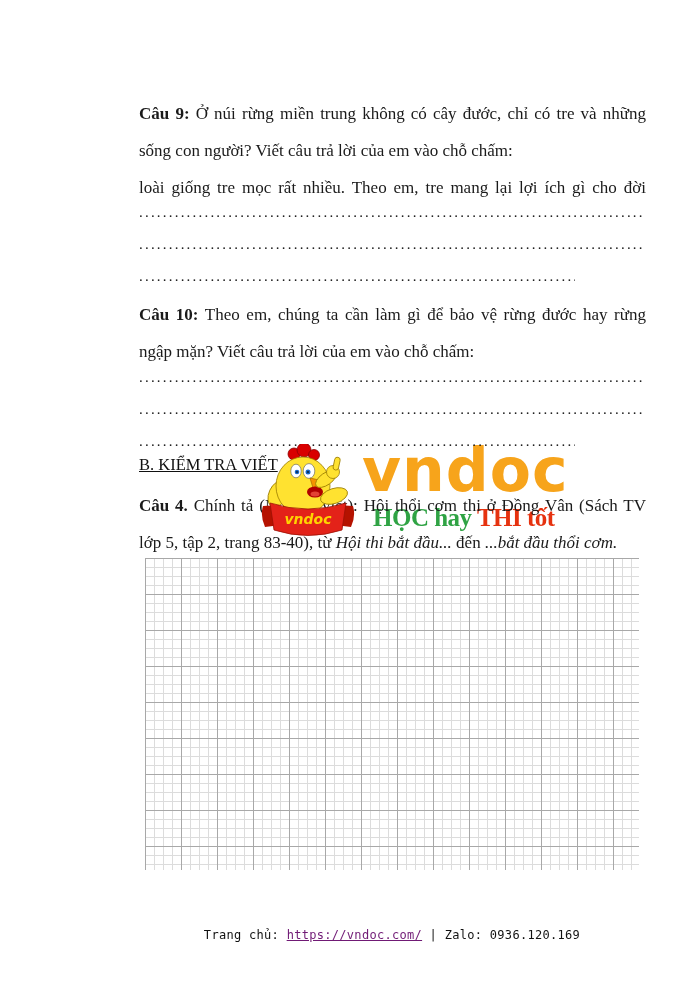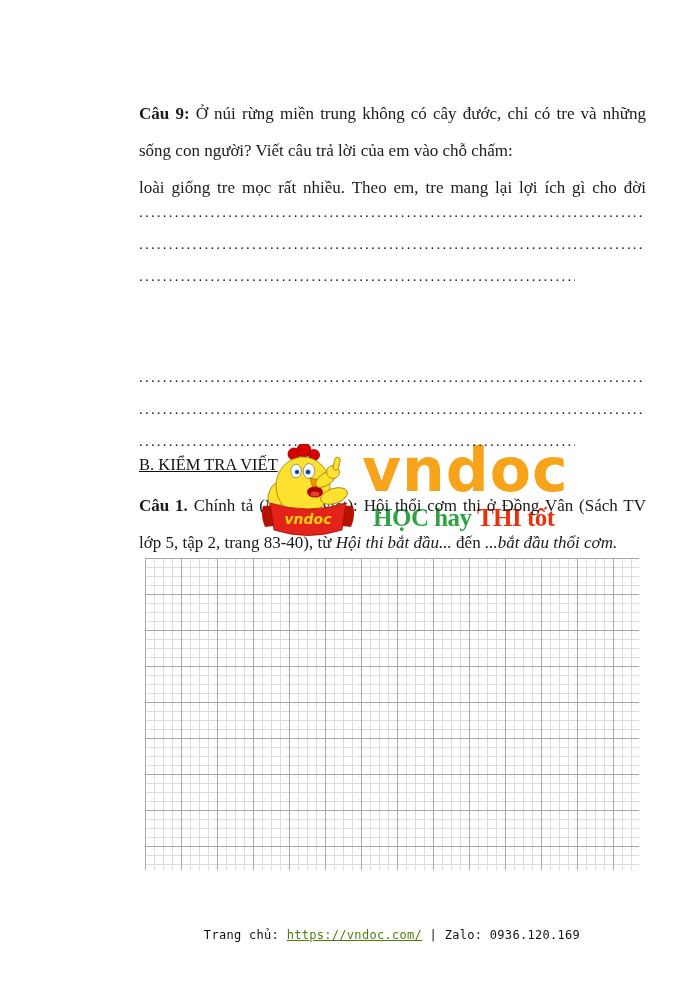--- a/index.html
+++ b/index.html
@@ -50,53 +50,57 @@
       linear-gradient(to right, #dcdcdc 1px, transparent 1px),
       linear-gradient(to bottom, #dcdcdc 1px, transparent 1px);
     background-size: 36px 36px, 36px 36px, 9px 9px, 9px 9px;
   }
   
   .footer {
     position:absolute; left:0; top:928px; width:700px; text-align:center;
     font-family:"DejaVu Sans Mono", monospace; font-size:12px; color:#111;
     z-index:2; letter-spacing:0.3px;
   }
-  .footer a { color:#4d7c0f; }
+  .footer a { color:#701a75; }
 </style>
 </head>
 <body>
 
 <div class="page">
 
   <div class="para" style="top:95px;">
     <div class="tline j"><b>Câu 9:</b><span> Ở núi rừng miền trung không có cây đước, chỉ có tre và những</span></div>
     <div class="tline">sống con người? Viết câu trả lời của em vào chỗ chấm:</div>
     <div class="tline j">loài giống tre mọc rất nhiều. Theo em, tre mang lại lợi ích gì cho đời</div>
   </div>
 
   <div class="dots-row" style="top:196px;">............................................................................................................................................................................................................................................................................................................</div>
   <div class="dots-row" style="top:228px;">............................................................................................................................................................................................................................................................................................................</div>
   <div class="dots-row dots-short" style="top:260px;">............................................................................................................................................................................................................................................................................................................</div>
 
+  <div class="para" style="top:296px;">
+    <div class="tline j"><b>Câu 10:</b><span> Theo em, chúng ta cần làm gì để bảo vệ rừng đước hay rừng</span></div>
+    <div class="tline">ngập mặn? Viết câu trả lời của em vào chỗ chấm:</div>
+  </div>
 
   <div class="dots-row" style="top:361px;">............................................................................................................................................................................................................................................................................................................</div>
   <div class="dots-row" style="top:393px;">............................................................................................................................................................................................................................................................................................................</div>
   <div class="dots-row dots-short" style="top:425px;">............................................................................................................................................................................................................................................................................................................</div>
 
   <div class="section-heading">B. KIỂM TRA VIẾT</div>
 
   <div class="wm-brand" style="color:#F7A41B;">vndoc</div>
 
   <div class="wm-slogan">
     <span style="color:#2FA344;">HỌC hay</span>
     <span style="color:#E6320F;">THI tốt</span>
   </div>
 
   <div class="para" style="top:487px;">
-    <div class="tline j"><b>Câu 1.</b><span> Chính tả (Nghe – viết): Hội thổi cơm thi ở Đồng Vân  (Sách TV</span></div>
+    <div class="tline j"><b>Câu 4.</b><span> Chính tả (Nghe – viết): Hội thổi cơm thi ở Đồng Vân  (Sách TV</span></div>
     <div class="tline"><span>lớp 5, tập 2, trang 83-40), từ </span><i>Hội thi bắt đầu...</i><span> đến </span><i>...bắt đầu thổi cơm.</i></div>
   </div>
 
   <svg class="mascot" width="96" height="96" viewBox="0 0 96 96" aria-hidden="true">
 
     <circle cx="34" cy="10" r="6" fill="#D90000" stroke="#8a0000" stroke-width="0.8"></circle>
     <circle cx="44" cy="6" r="7" fill="#D90000" stroke="#8a0000" stroke-width="0.8"></circle>
     <circle cx="54" cy="11" r="5.5" fill="#D90000" stroke="#8a0000" stroke-width="0.8"></circle>
 
     <ellipse cx="18" cy="50" rx="9" ry="14" transform="rotate(25 18 50)" fill="#FFE230" stroke="#9a7b00" stroke-width="0.8"></ellipse>

